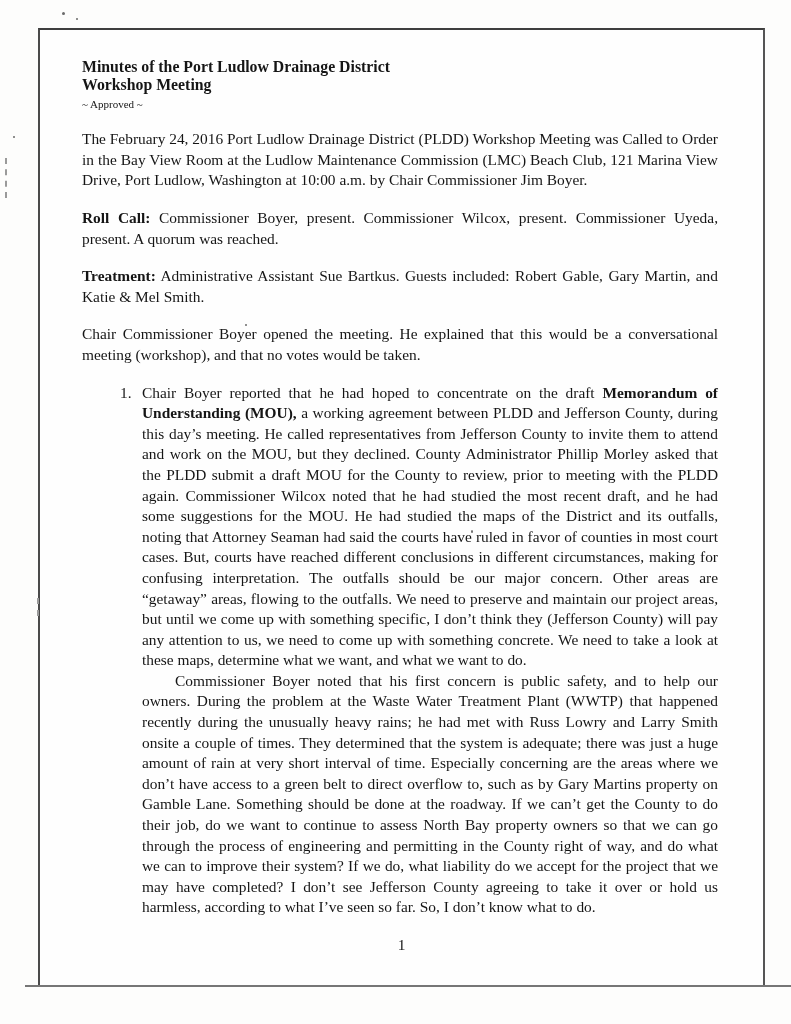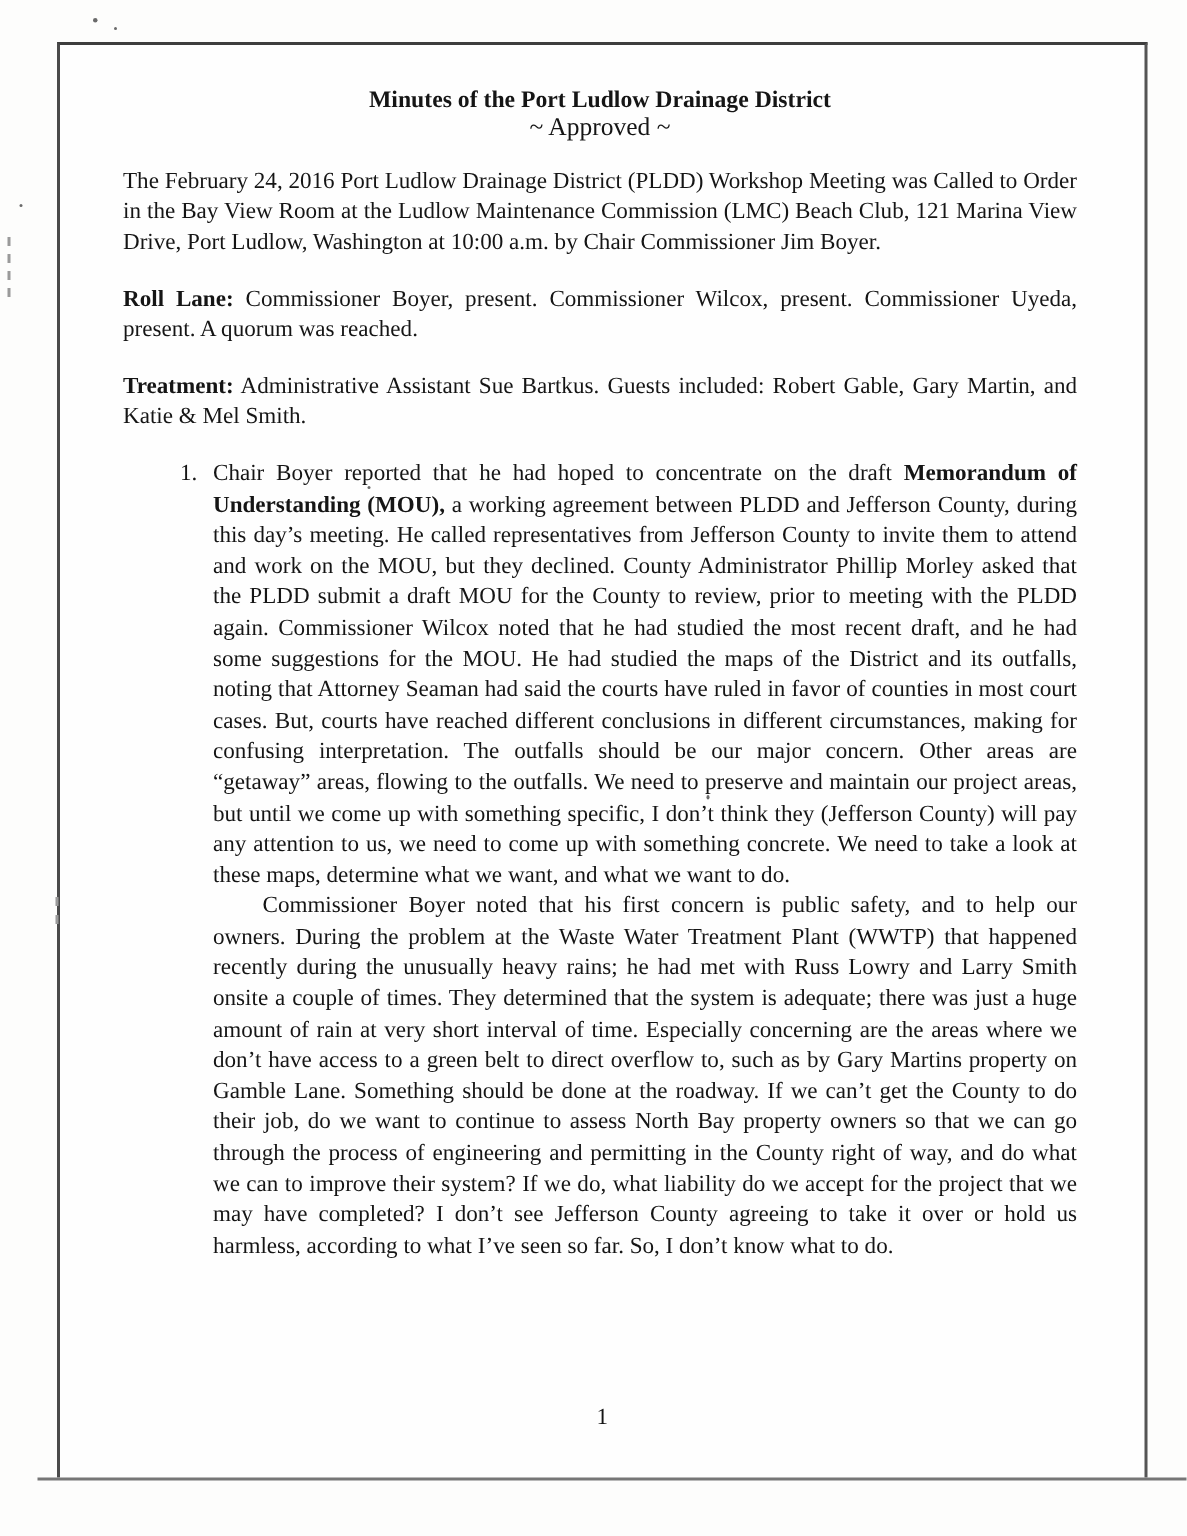--- a/index.html
+++ b/index.html
@@ -49,31 +49,31 @@
   .content {
     position: absolute;
     left: 82px;
     top: 58px;
     width: 636px;
     font-size: 15.4px;
     line-height: 20.6px;
     text-align: justify;
   }
   .doc-header {
-    text-align: center;
+    text-align: left;
     margin-bottom: 16px;
   }
   .title-line {
     font-weight: bold;
     font-size: 15.8px;
     line-height: 18.4px;
   }
   .approved-line {
     font-weight: normal;
-    font-size: 17px;
+    font-size: 11px;
     line-height: 18.4px;
   }
   .para {
     margin: 0 0 17px 0;
   }
   .bold { font-weight: bold; }
   .list-item {
     position: relative;
     padding-left: 60px;
     margin-top: 12px;
@@ -109,29 +109,31 @@
 <div class="speck" style="left:13px; top:136px; width:2px; height:2px;"></div>
 <div class="speck" style="left:245px; top:324px; width:2px; height:2px;"></div>
 <div class="speck" style="left:471px; top:530px; width:2px; height:3px;"></div>
 <div class="dash-mark" style="left:5px; top:158px; height:40px;"></div>
 <div class="dash-mark" style="left:37px; top:598px; height:18px;"></div>
 
 <div class="content">
 
   <div class="doc-header">
     <div class="title-line">Minutes of the Port Ludlow Drainage District</div>
+    <div class="title-line">Workshop Meeting</div>
     <div class="approved-line">~ Approved ~</div>
   </div>
 
   <p class="para">The February 24, 2016 Port Ludlow Drainage District (PLDD) Workshop Meeting was Called to Order in the Bay View Room at the Ludlow Maintenance Commission (LMC) Beach Club, 121 Marina View Drive, Port Ludlow, Washington at 10:00 a.m. by Chair Commissioner Jim Boyer.</p>
 
-  <p class="para"><span class="bold">Roll Lane:</span><span>  Commissioner Boyer, present.  Commissioner Wilcox, present.  Commissioner Uyeda, present.  A quorum was reached.</span></p>
+  <p class="para"><span class="bold">Roll Call:</span><span>  Commissioner Boyer, present.  Commissioner Wilcox, present.  Commissioner Uyeda, present.  A quorum was reached.</span></p>
 
   <p class="para"><span class="bold">Treatment:</span><span>  Administrative Assistant Sue Bartkus.  Guests included: Robert Gable, Gary Martin, and Katie &amp; Mel Smith.</span></p>
 
+  <p class="para">Chair Commissioner Boyer opened the meeting.  He explained that this would be a conversational meeting (workshop), and that no votes would be taken.</p>
 
   <div class="list-item">
     <span class="item-number">1.</span>
     <p class="item-para"><span>Chair Boyer reported that he had hoped to concentrate on the draft </span><span class="bold">Memorandum of Understanding (MOU),</span><span> a working agreement between PLDD and Jefferson County, during this day’s meeting.  He called representatives from Jefferson County to invite them to attend and work on the MOU, but they declined.  County Administrator Phillip Morley asked that the PLDD submit a draft MOU for the County to review, prior to meeting with the PLDD again.  Commissioner Wilcox noted that he had studied the most recent draft, and he had some suggestions for the MOU.  He had studied the maps of the District and its outfalls, noting that Attorney Seaman had said the courts have ruled in favor of counties in most court cases.  But, courts have reached different conclusions in different circumstances, making for confusing interpretation.  The outfalls should be our major concern.  Other areas are “getaway” areas, flowing to the outfalls.  We need to preserve and maintain our project areas, but until we come up with something specific, I don’t think they (Jefferson County) will pay any attention to us, we need to come up with something concrete.  We need to take a look at these maps, determine what we want, and what we want to do.</span></p>
     <p class="item-para indent">Commissioner Boyer noted that his first concern is public safety, and to help our owners.   During the problem at the Waste Water Treatment Plant (WWTP) that happened recently during the unusually heavy rains; he had met with Russ Lowry and Larry Smith onsite a couple of times.  They determined that the system is adequate; there was just a huge amount of rain at very short interval of time.  Especially concerning are the areas where we don’t have access to a green belt to direct overflow to, such as by Gary Martins property on Gamble Lane.  Something should be done at the roadway.  If we can’t get the County to do their job, do we want to continue to assess North Bay property owners so that we can go through the process of engineering and permitting in the County right of way, and do what we can to improve their system?  If we do, what liability do we accept for the project that we may have completed? I don’t see Jefferson County agreeing to take it over or hold us harmless, according to what I’ve seen so far.  So, I don’t know what to do.</p>
   </div>
 
 </div>
 
 <div class="page-number">1</div>

